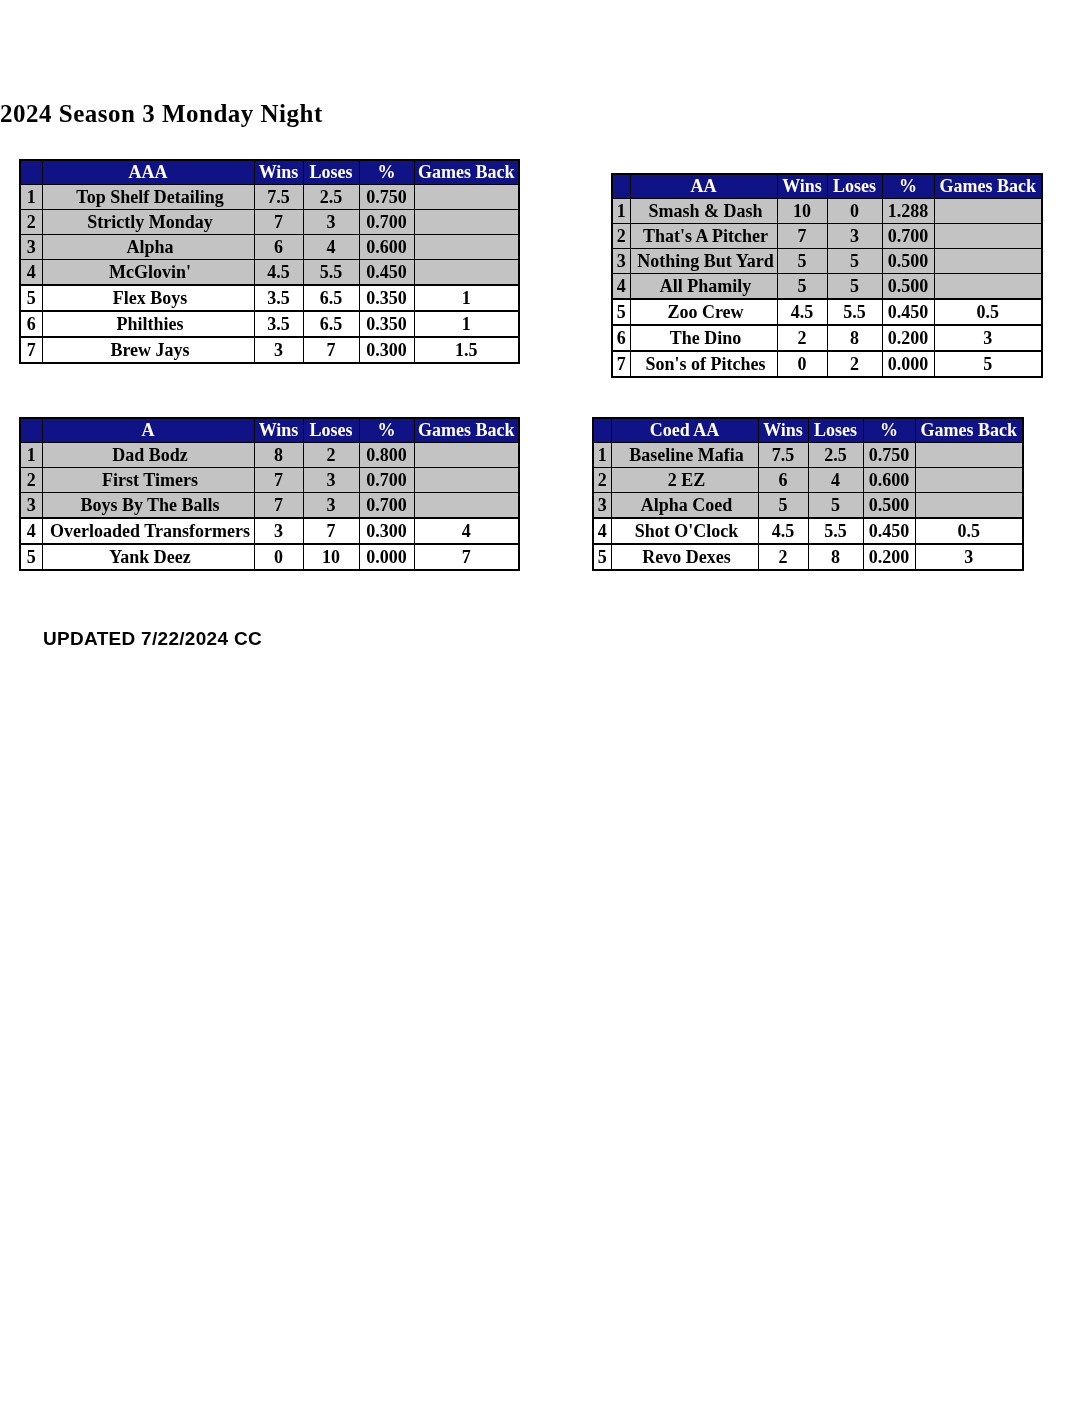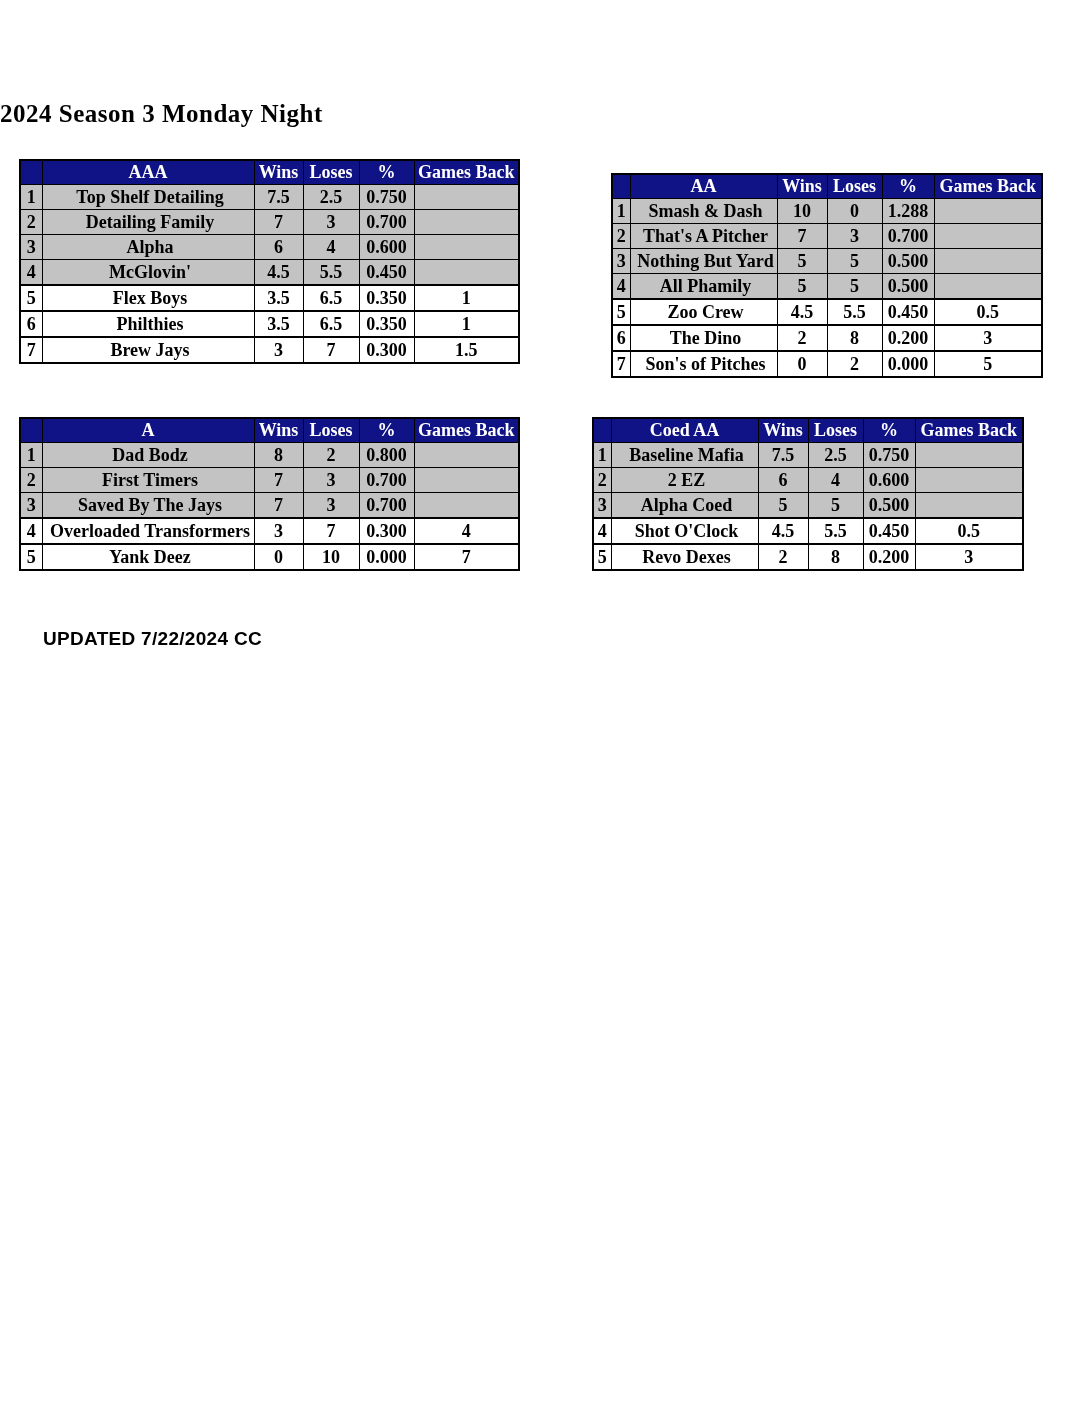--- a/index.html
+++ b/index.html
@@ -119,21 +119,21 @@
         <tr class="shaded">
           <td class="rank">1</td>
           <td class="name">Top Shelf Detailing</td>
           <td class="num">7.5</td>
           <td class="num">2.5</td>
           <td class="num">0.750</td>
           <td class="num"></td>
         </tr>
         <tr class="shaded">
           <td class="rank">2</td>
-          <td class="name">Detailing Family</td>
+          <td class="name">Strictly Monday</td>
           <td class="num">7</td>
           <td class="num">3</td>
           <td class="num">0.700</td>
           <td class="num"></td>
         </tr>
         <tr class="shaded">
           <td class="rank">3</td>
           <td class="name">Alpha</td>
           <td class="num">6</td>
           <td class="num">4</td>
@@ -289,21 +289,21 @@
         <tr class="shaded">
           <td class="rank">2</td>
           <td class="name">First Timers</td>
           <td class="num">7</td>
           <td class="num">3</td>
           <td class="num">0.700</td>
           <td class="num"></td>
         </tr>
         <tr class="shaded">
           <td class="rank">3</td>
-          <td class="name">Saved By The Jays</td>
+          <td class="name">Boys By The Balls</td>
           <td class="num">7</td>
           <td class="num">3</td>
           <td class="num">0.700</td>
           <td class="num"></td>
         </tr>
         <tr class="white">
           <td class="rank">4</td>
           <td class="name">Overloaded Transformers</td>
           <td class="num">3</td>
           <td class="num">7</td>

